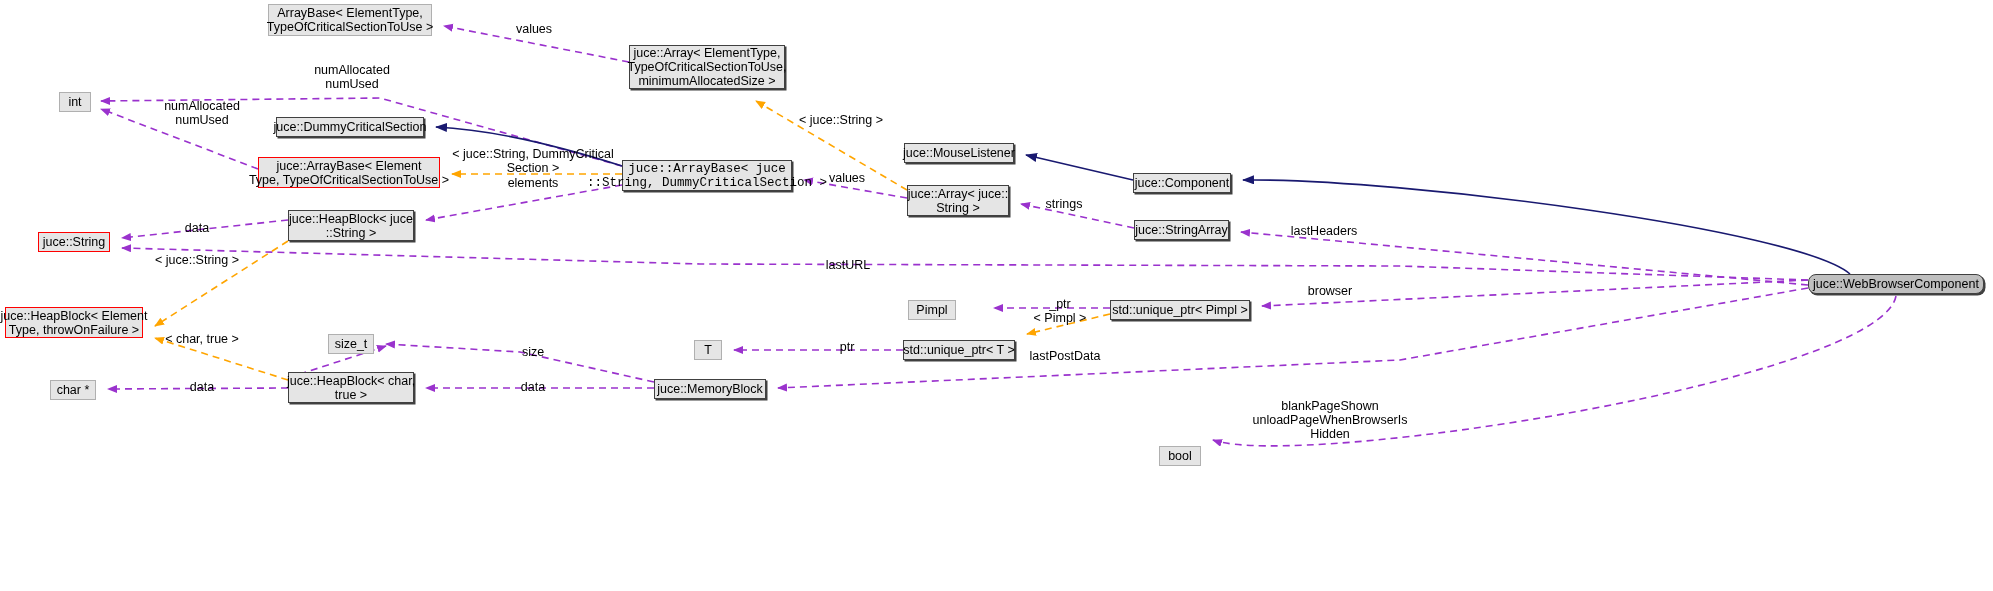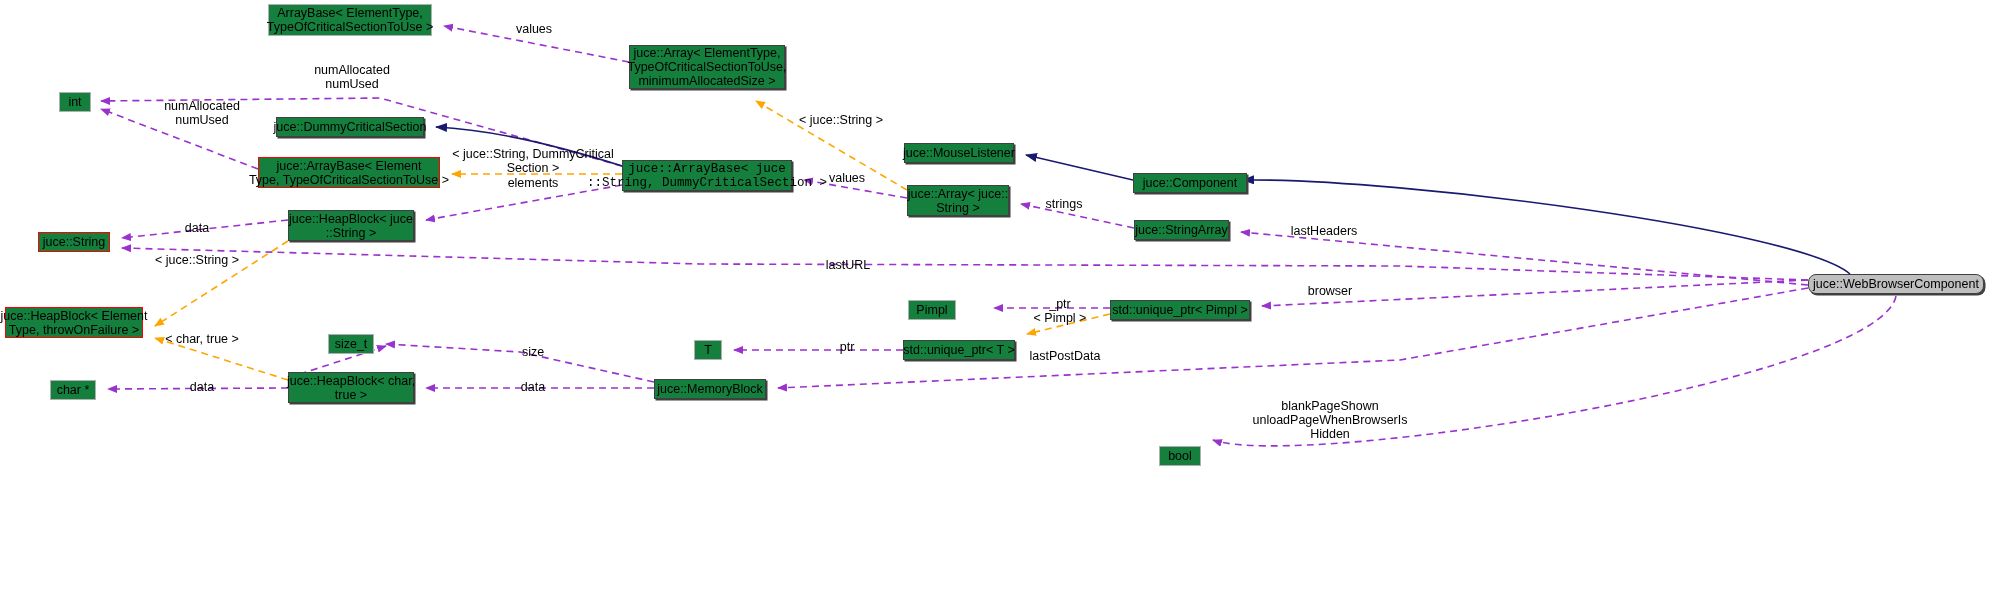--- a/index.html
+++ b/index.html
@@ -18,21 +18,21 @@
   #edge-layer {
     position: absolute;
     left: 0; top: 0;
     width: 1993px;
     height: 591px;
     pointer-events: none;
   }
   .node {
     position: absolute;
     box-sizing: border-box;
-    background: #15803d;
+    background: #e5e5e5;
     border: 1px solid #404040;
     color: #000000;
     font-size: 12.5px;
     line-height: 14px;
     text-align: center;
     display: flex;
     align-items: center;
     justify-content: center;
     white-space: pre;
     box-shadow: 1.5px 1.5px 0 0 #404040;
@@ -120,21 +120,21 @@
       <div class="node" style="left: 629px; top: 45px; width: 156px; height: 44px;"><span>juce::Array&lt; ElementType,
 TypeOfCriticalSectionToUse,
 minimumAllocatedSize &gt;</span></div>
       <div class="node plain" style="left: 59px; top: 92px; width: 32px; height: 20px;"><span>int</span></div>
       <div class="node" style="left: 276px; top: 117px; width: 148px; height: 20px;"><span>juce::DummyCriticalSection</span></div>
       <div class="node red" style="left: 258px; top: 157px; width: 182px; height: 31px;"><span>juce::ArrayBase&lt; Element
 Type, TypeOfCriticalSectionToUse &gt;</span></div>
       <div class="node" style="left: 622px; top: 160px; width: 170px; height: 31px; font-family: Liberation Mono, monospace;"><span>juce::ArrayBase&lt; juce
 ::String, DummyCriticalSection &gt;</span></div>
       <div class="node" style="left: 904px; top: 143px; width: 110px; height: 20px;"><span>juce::MouseListener</span></div>
-      <div class="node" style="left: 1133px; top: 173px; width: 114px; height: 20px;"><span>juce::Component</span></div>
+      <div class="node" style="left: 1133px; top: 173px; width: 98px; height: 20px;"><span>juce::Component</span></div>
       <div class="node" style="left: 907px; top: 185px; width: 102px; height: 31px;"><span>juce::Array&lt; juce::
 String &gt;</span></div>
       <div class="node" style="left: 1134px; top: 220px; width: 95px; height: 20px;"><span>juce::StringArray</span></div>
       <div class="node" style="left: 288px; top: 210px; width: 126px; height: 31px;"><span>juce::HeapBlock&lt; juce
 ::String &gt;</span></div>
       <div class="node red" style="left: 38px; top: 232px; width: 72px; height: 20px;"><span>juce::String</span></div>
       <div class="node red" style="left: 5px; top: 307px; width: 138px; height: 31px;"><span>juce::HeapBlock&lt; Element
 Type, throwOnFailure &gt;</span></div>
       <div class="node plain" style="left: 328px; top: 334px; width: 46px; height: 20px;"><span>size_t</span></div>
       <div class="node plain" style="left: 694px; top: 340px; width: 28px; height: 20px;"><span>T</span></div>

